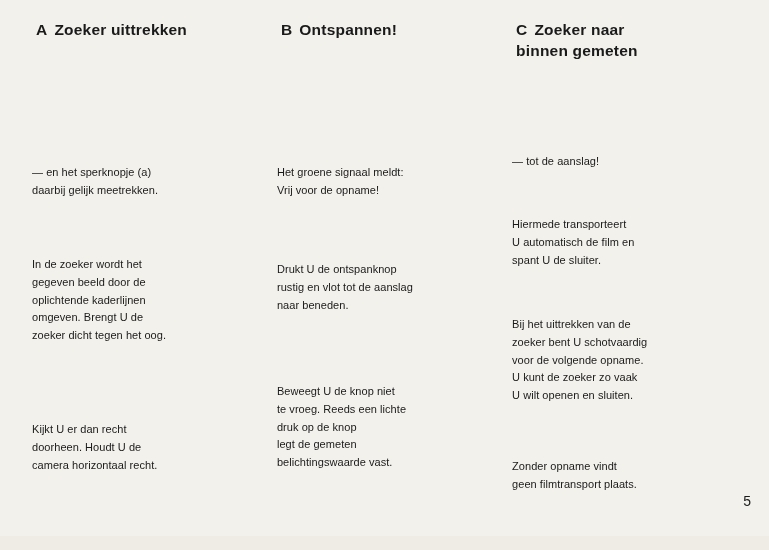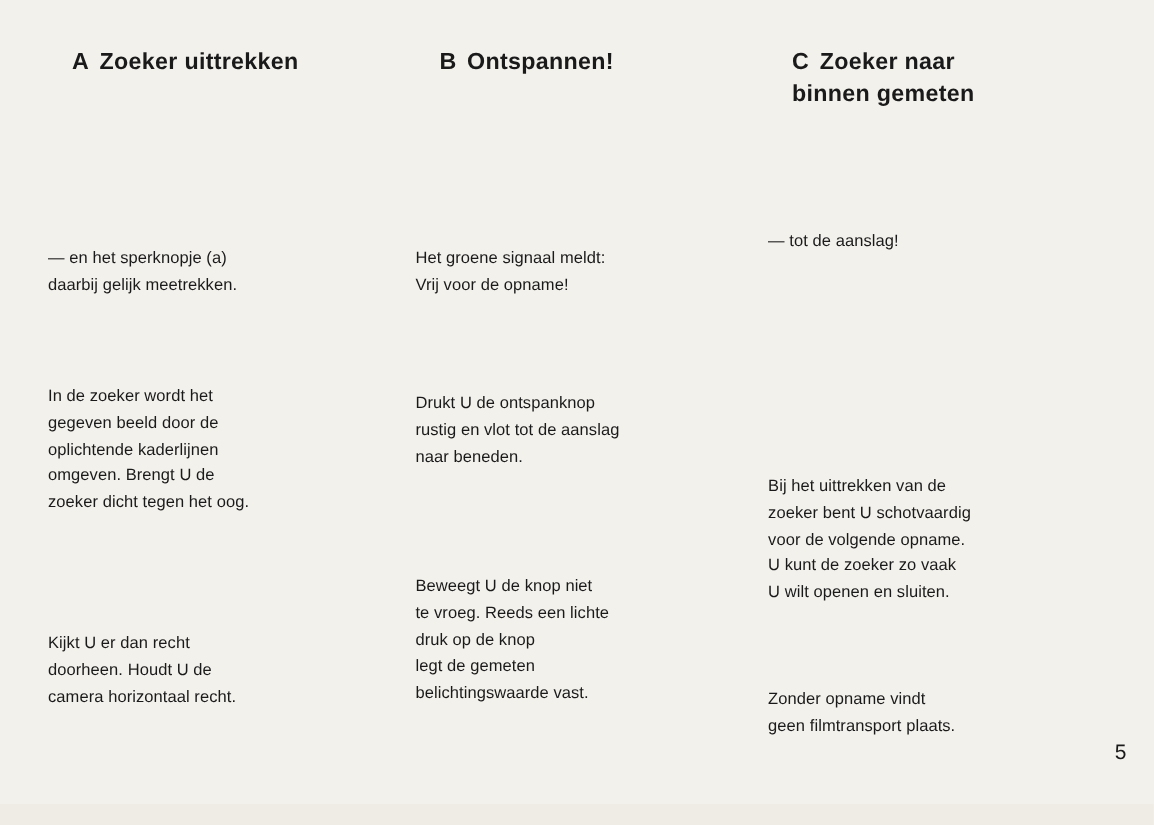--- a/index.html
+++ b/index.html
@@ -37,21 +37,21 @@
   }
   .col-a { width: 248px; padding-right: 14px; }
   .col-b { width: 238px; padding-right: 14px; }
   .col-c { width: 240px; padding-right: 6px; }
 
   .heading {
     font-size: 15.5px;
     font-weight: bold;
     line-height: 1.35;
     letter-spacing: 0.2px;
-    margin: 16px;
+    margin: 4px;
     white-space: pre-line;
   }
   .heading .letter {
     font-weight: bold;
     margin-right: 7px;
   }
   .body-block {
     font-size: 11px;
     line-height: 1.62;
     white-space: pre-line;
@@ -119,20 +119,23 @@
 te vroeg. Reeds een lichte
 druk op de knop
 legt de gemeten
 belichtingswaarde vast.</p>
     </div>
 
     <div class="column col-c">
       <h2 class="heading"><span class="letter">C</span><span>Zoeker naar
 binnen gemeten</span></h2>
       <p class="body-block p0">— tot de aanslag!</p>
+      <p class="body-block p1">Hiermede transporteert
+U automatisch de film en
+spant U de sluiter.</p>
       <p class="body-block p2">Bij het uittrekken van de
 zoeker bent U schotvaardig
 voor de volgende opname.
 U kunt de zoeker zo vaak
 U wilt openen en sluiten.</p>
       <p class="body-block p3">Zonder opname vindt
 geen filmtransport plaats.</p>
     </div>
 
   </div>

